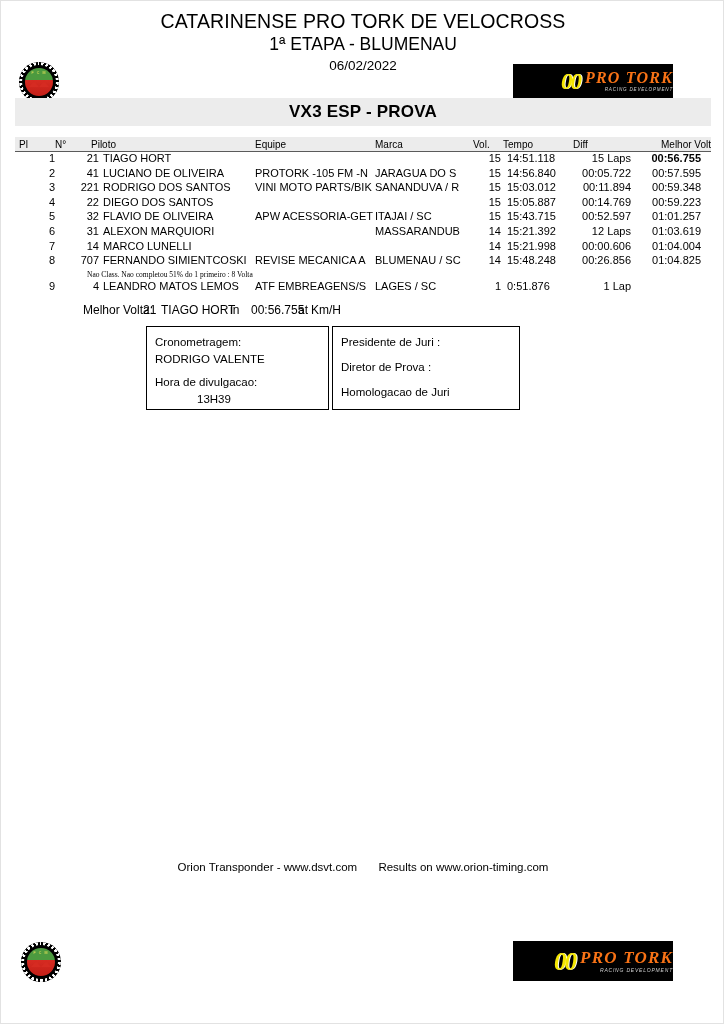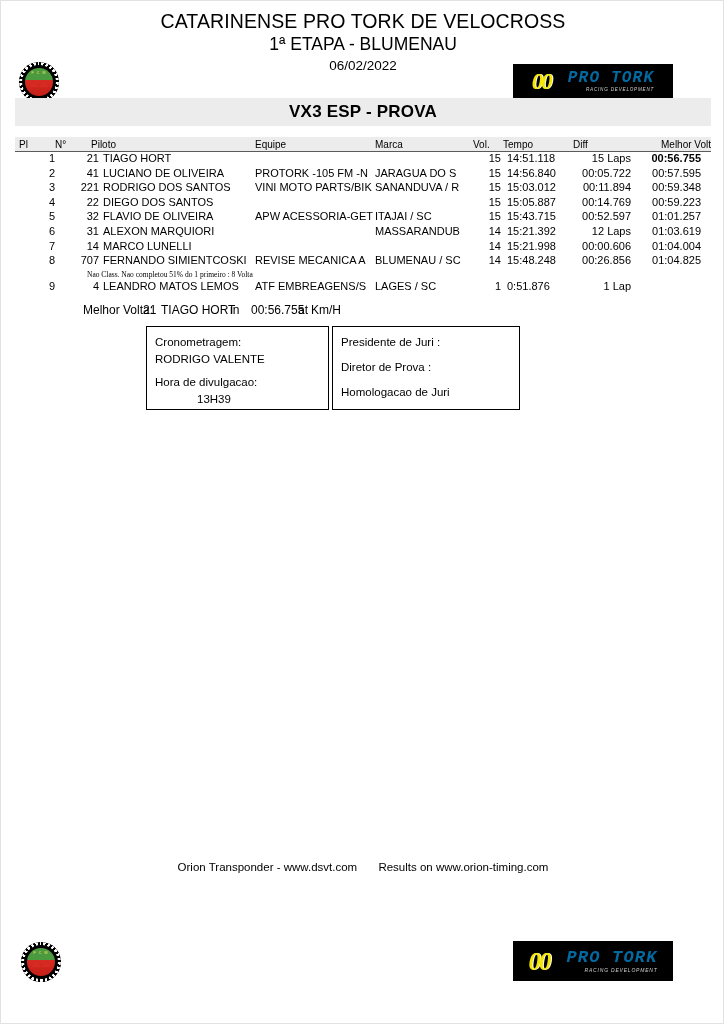--- a/index.html
+++ b/index.html
@@ -110,39 +110,39 @@
   .protork {
     position: absolute;
     background: #000000;
     overflow: hidden;
   }
   .protork .pt-inner {
     position: absolute;
     left: 0; top: 0; right: 0; bottom: 0;
     display: flex;
     align-items: center;
-    justify-content: center;
-    gap: 17px;
+    justify-content: flex-end;
+    gap: 5px;
   }
   .protork .pt-mark {
     font-family: "Liberation Serif", serif;
     font-style: italic;
     font-weight: bold;
     color: #f3e500;
     line-height: 1;
     letter-spacing: -2px;
     text-shadow: 1px 0 0 #ffffff;
   }
   .protork .pt-words { line-height: 1; }
   .protork .pt-name {
-    color: #0369a1;
+    color: #f97316;
     font-weight: bold;
     font-style: italic;
     letter-spacing: 1.2px;
-    font-family: Liberation Mono, monospace;
+    font-family: Liberation Serif, serif;
     line-height: 1;
   }
   .protork .pt-tag {
     color: #cfcfcf;
     font-style: italic;
     letter-spacing: 0.8px;
     font-family: "Liberation Sans", sans-serif;
     text-align: right;
     line-height: 1;
     margin-top: 2px;

